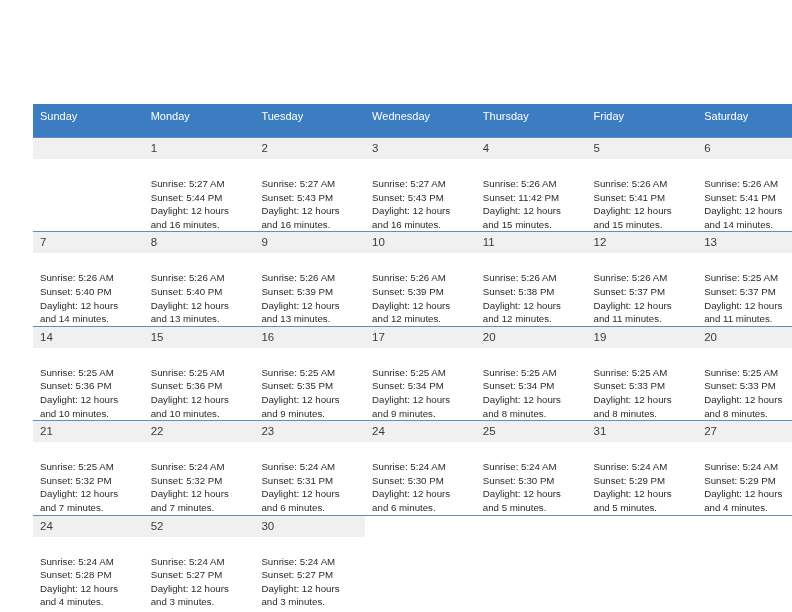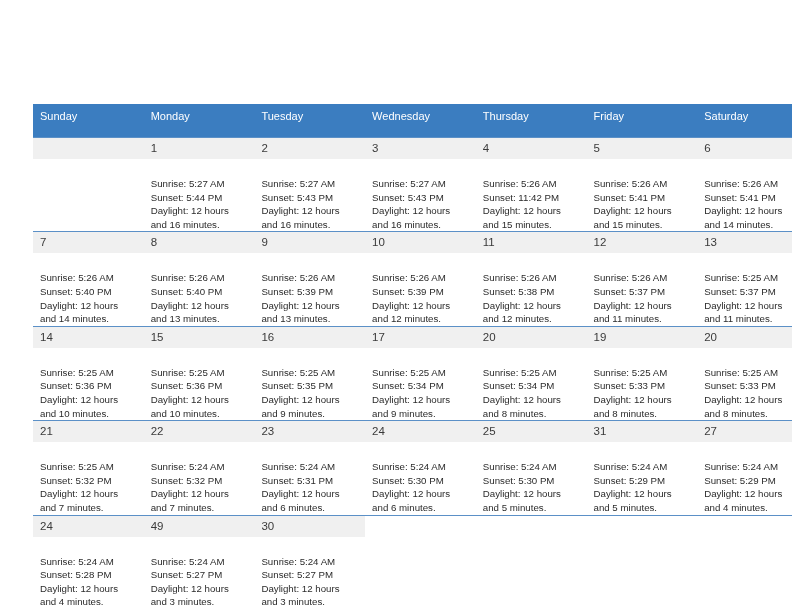--- a/index.html
+++ b/index.html
@@ -427,21 +427,21 @@
           <td class="day-cell">
             <span class="daynum">24</span>
             <div class="info">
               <div>Sunrise: 5:24 AM</div>
               <div>Sunset: 5:28 PM</div>
               <div>Daylight: 12 hours</div>
               <div>and 4 minutes.</div>
             </div>
           </td>
           <td class="day-cell">
-            <span class="daynum">49</span>
+            <span class="daynum">52</span>
             <div class="info">
               <div>Sunrise: 5:24 AM</div>
               <div>Sunset: 5:27 PM</div>
               <div>Daylight: 12 hours</div>
               <div>and 3 minutes.</div>
             </div>
           </td>
           <td class="day-cell">
             <span class="daynum">30</span>
             <div class="info">

